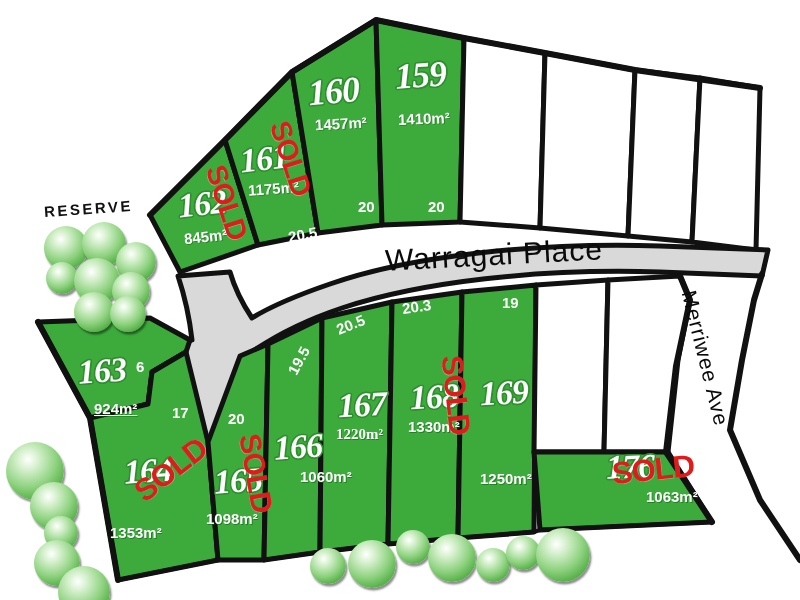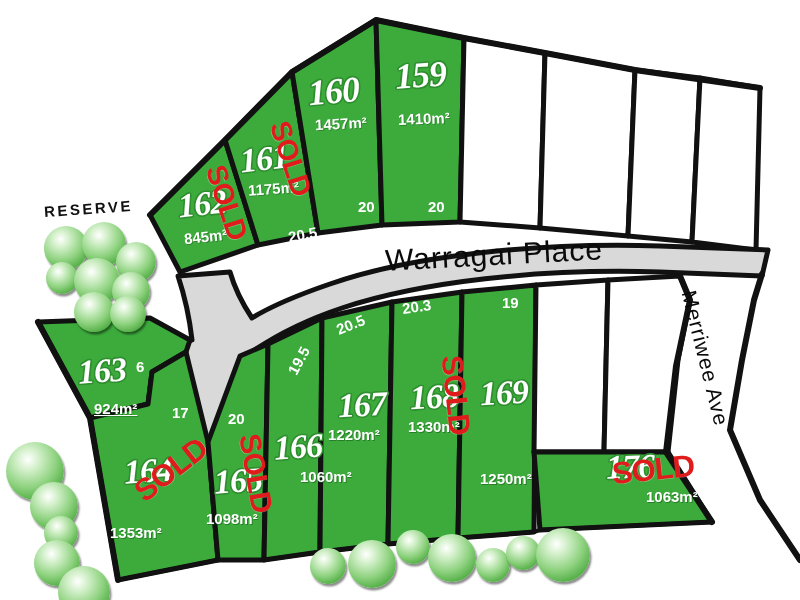--- a/index.html
+++ b/index.html
@@ -162,21 +162,21 @@
     <div class="lot-num" style="left:214px;top:462px;font-size:34px;transform:rotate(-4deg);">165</div>
     <div class="lot-area" style="left:206px;top:510px;">1098m²</div>
     <div class="dim" style="left:228px;top:410px;">20</div>
     <div class="sold" style="left:216px;top:456px;transform:rotate(80deg);font-size:30px;">SOLD</div>
 
     <div class="lot-num" style="left:274px;top:428px;font-size:34px;transform:rotate(-4deg);">166</div>
     <div class="lot-area" style="left:272px;top:468px;margin-left:28px;">1060m²</div>
     <div class="dim" style="left:284px;top:352px;transform:rotate(-62deg);">19.5</div>
 
     <div class="lot-num" style="left:338px;top:386px;font-size:34px;transform:rotate(-3deg);">167</div>
-    <div class="lot-area" style="left:328px;top:426px;">1220m²</div>
+    <div class="lot-area" style="left:336px;top:426px;font-family:Liberation Serif, serif;">1220m²</div>
     <div class="dim" style="left:336px;top:316px;transform:rotate(-22deg);">20.5</div>
 
     <div class="lot-num" style="left:410px;top:378px;font-size:34px;transform:rotate(-3deg);">168</div>
     <div class="lot-area" style="left:408px;top:418px;text-align:right;">1330m²</div>
     <div class="dim" style="left:402px;top:298px;transform:rotate(-8deg);">20.3</div>
     <div class="sold" style="left:416px;top:378px;transform:rotate(84deg);font-size:30px;">SOLD</div>
 
     <div class="lot-num" style="left:480px;top:374px;font-size:34px;transform:rotate(-3deg);">169</div>
     <div class="lot-area" style="left:480px;top:422px;margin-top:48px;">1250m²</div>
     <div class="dim" style="left:474px;top:294px;margin-left:28px;">19</div>

